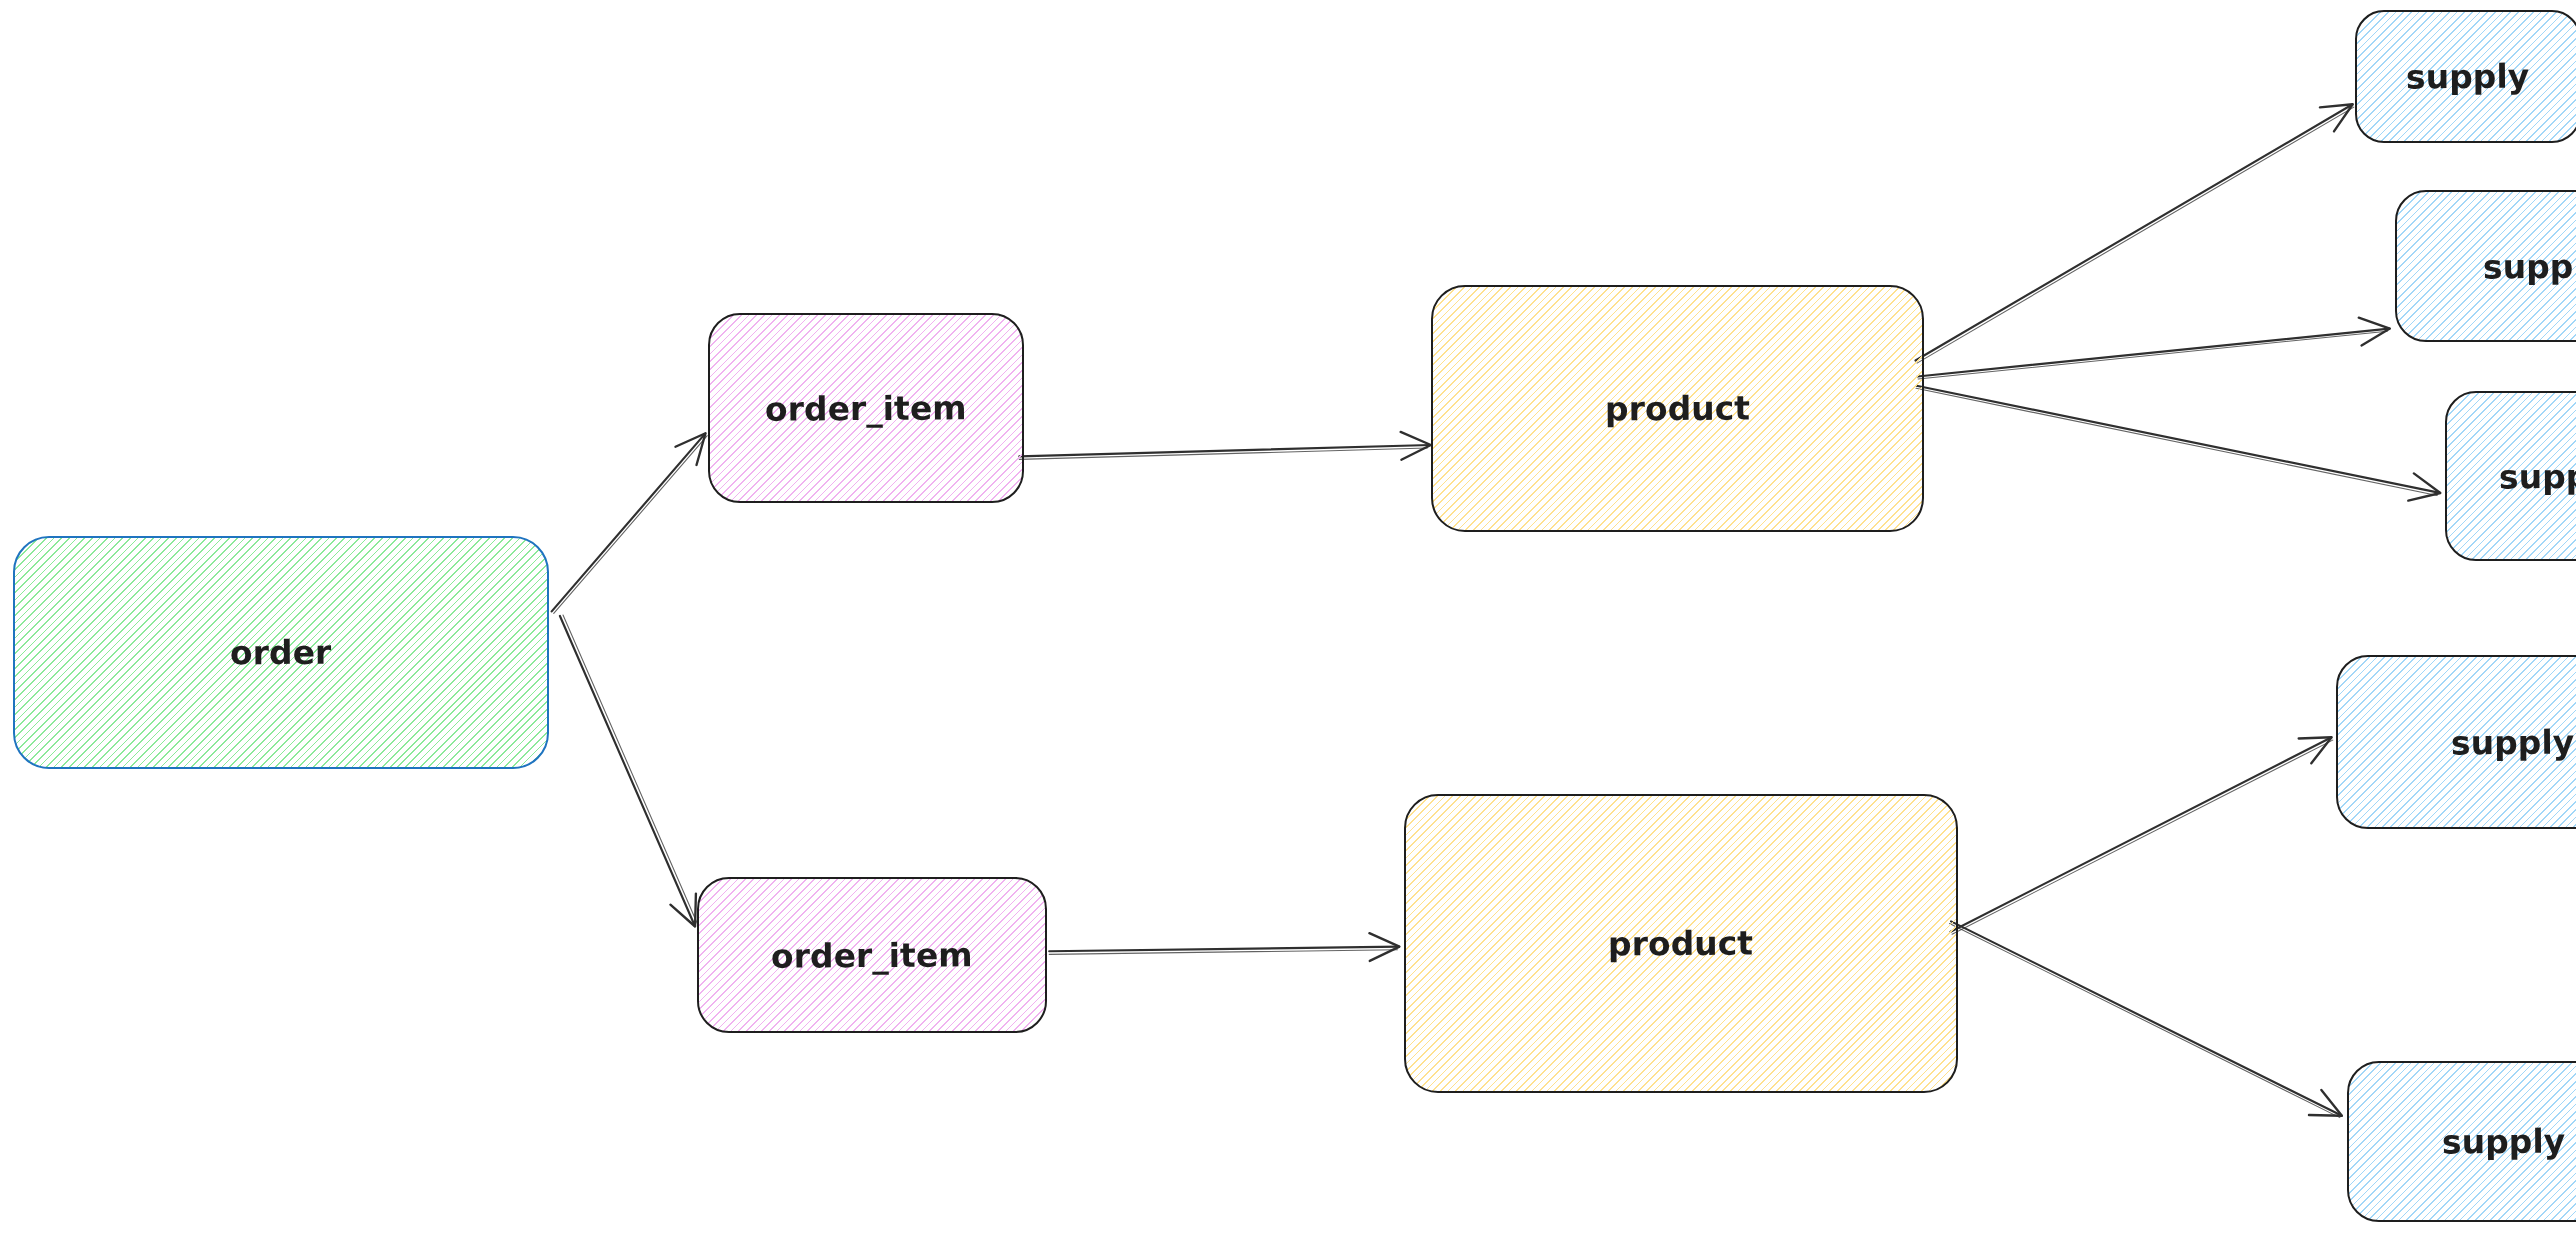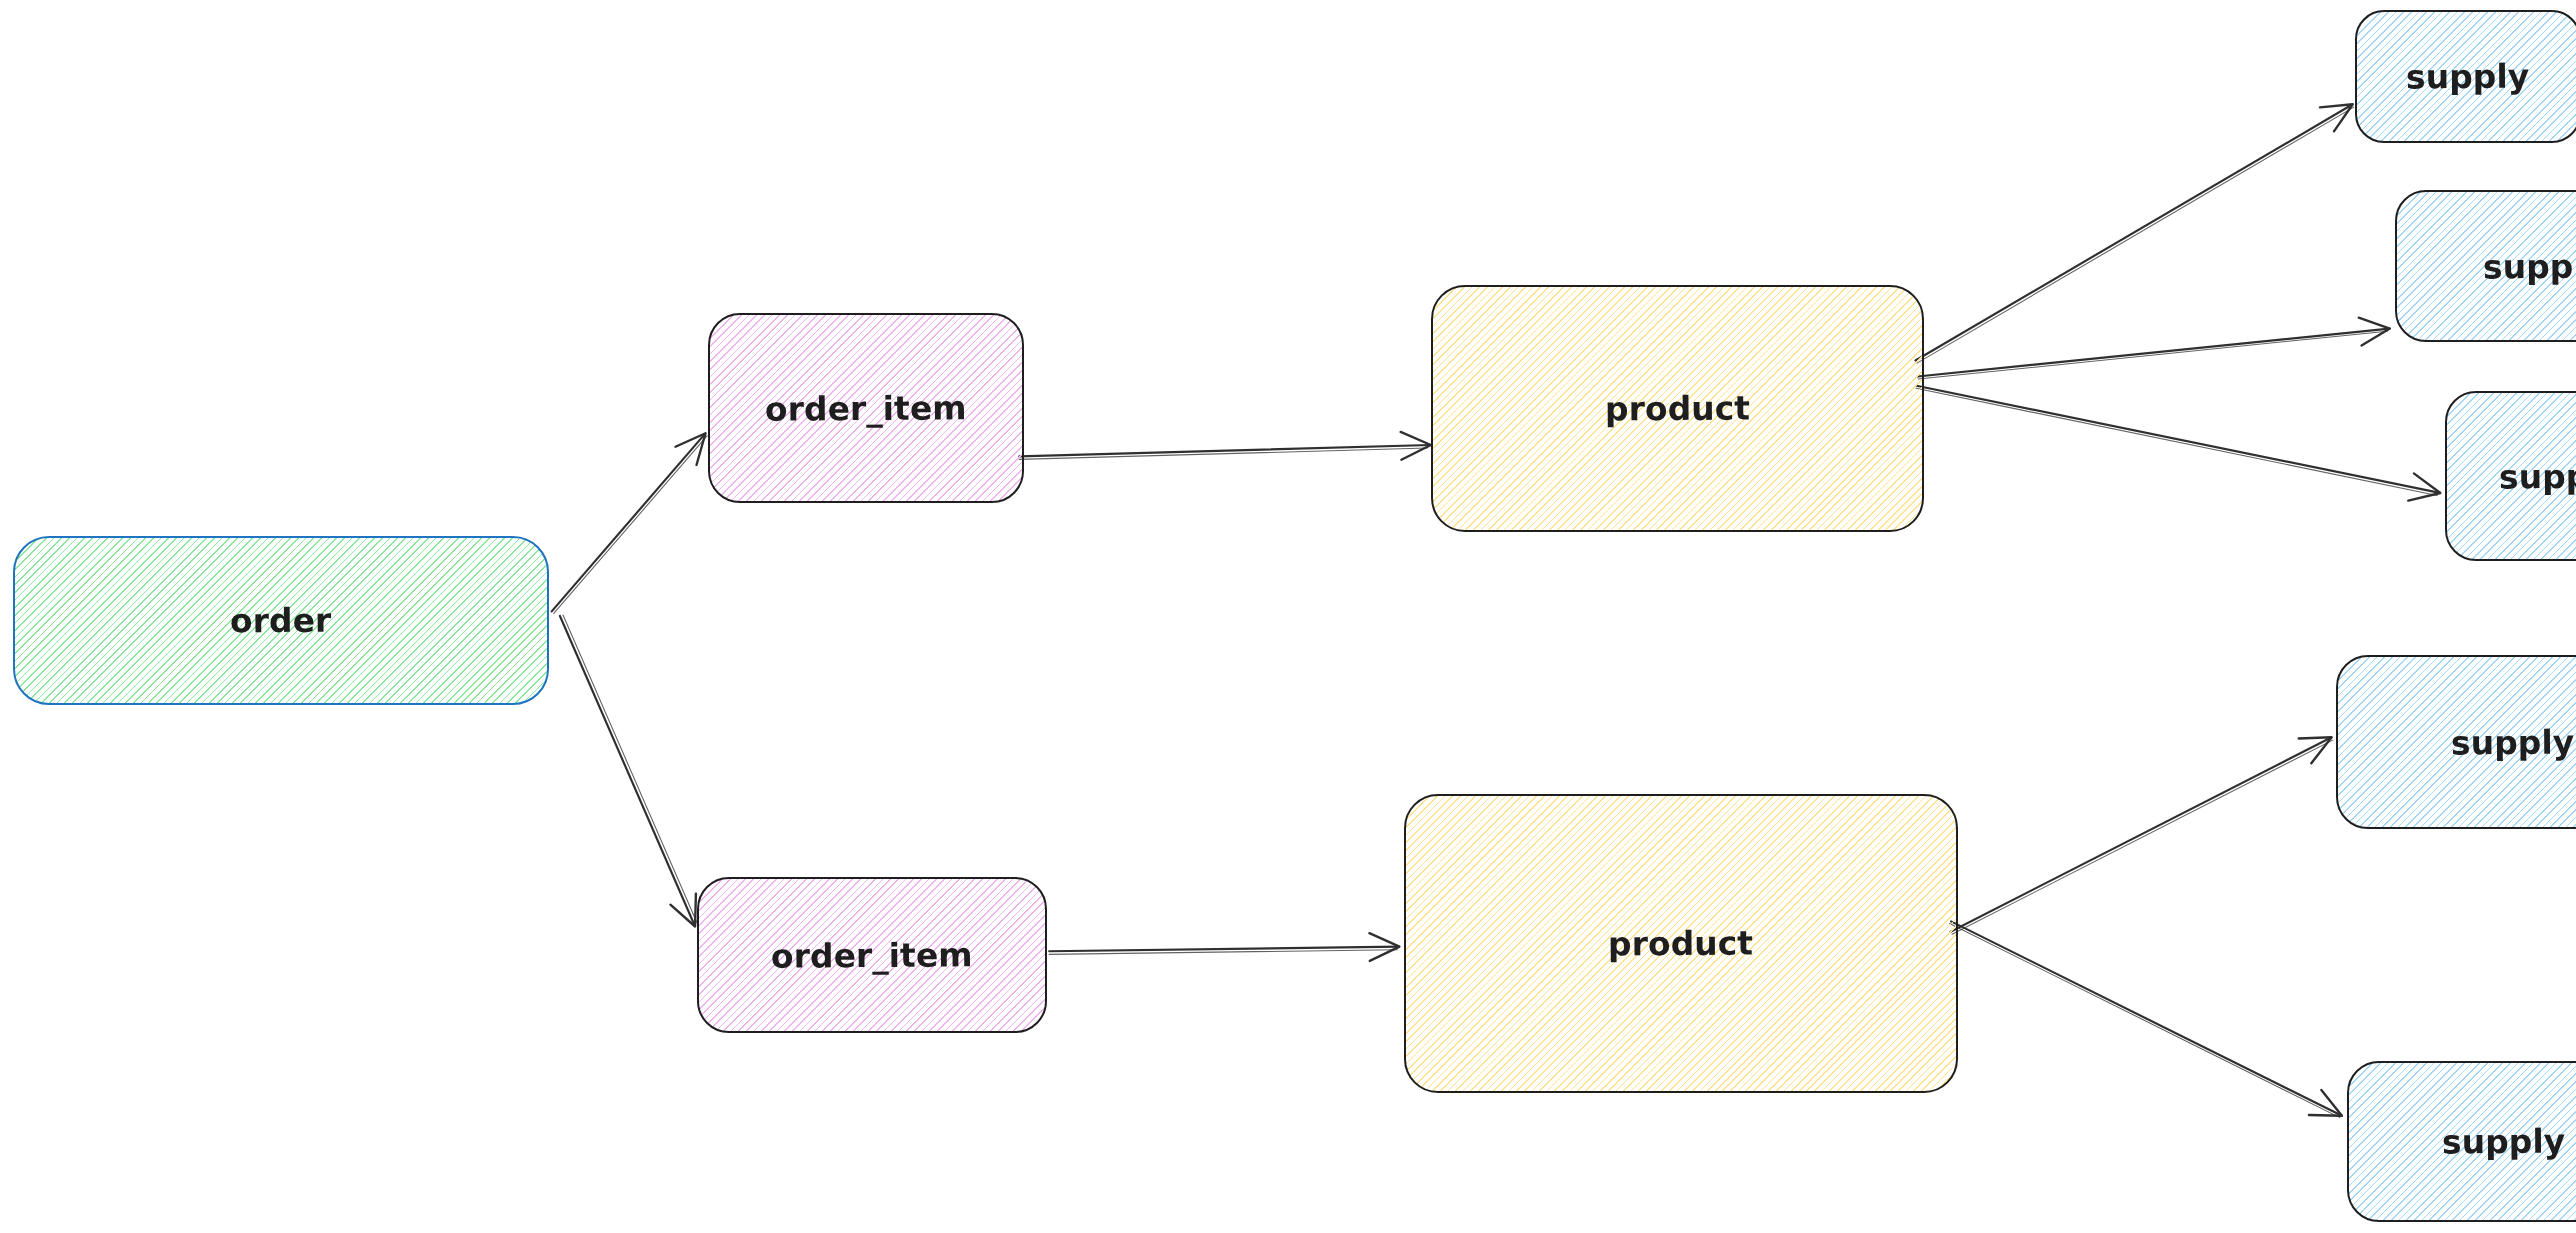--- a/index.html
+++ b/index.html
@@ -120,21 +120,21 @@
       <line class="dup" x1="3789" y1="1814" x2="4528" y2="1437"></line>
       <line class="main" x1="3786" y1="1809" x2="4525" y2="1432" marker-end="url(#arrowhead)"></line>
     </g>
 
     <g>
       <line class="dup" x1="3784" y1="1793" x2="4542" y2="2170"></line>
       <line class="main" x1="3787" y1="1789" x2="4545" y2="2166" marker-end="url(#arrowhead)"></line>
     </g>
   </svg>
 
-  <div class="node p-green n-order" style="left:13px; top:536px; width:536px; height:169px; border-radius:36px;">
+  <div class="node p-green n-order" style="left:13px; top:536px; width:536px; height:233px; border-radius:36px;">
     <span class="label">order</span>
   </div>
 
   <div class="node p-pink" style="left:708px; top:313px; width:316px; height:190px; border-radius:32px;">
     <span class="label">order_item</span>
   </div>
 
   <div class="node p-pink" style="left:697px; top:877px; width:350px; height:156px; border-radius:32px;">
     <span class="label">order_item</span>
   </div>

